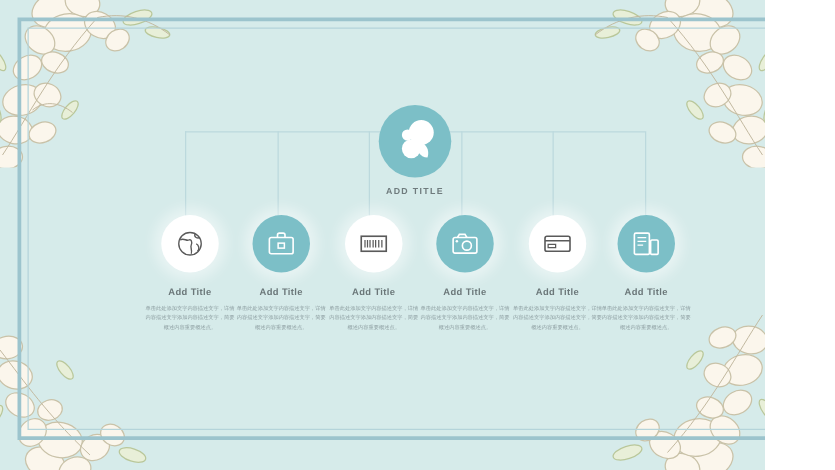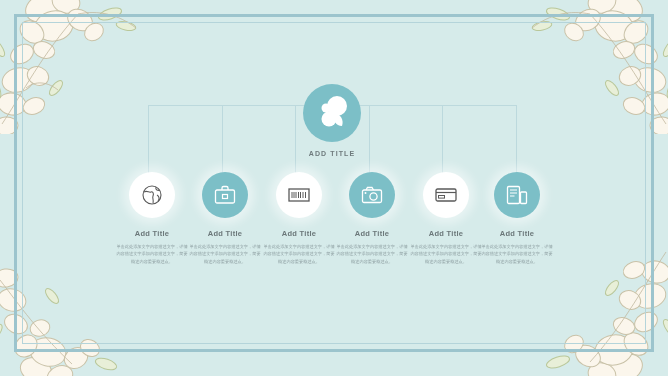--- a/index.html
+++ b/index.html
@@ -5,21 +5,21 @@
   html, body {
     margin: 0;
     padding: 0;
     background: #ffffff;
   }
   body {
     font-family: "Liberation Sans", sans-serif;
   }
   #slide {
     position: relative;
-    width: 668px;
+    width: 612px;
     height: 376px;
     overflow: hidden;
     background: #d6ebea;
   }
 
   
   .frame-outer {
     position: absolute;
     left: 14px;
     top: 14px;

